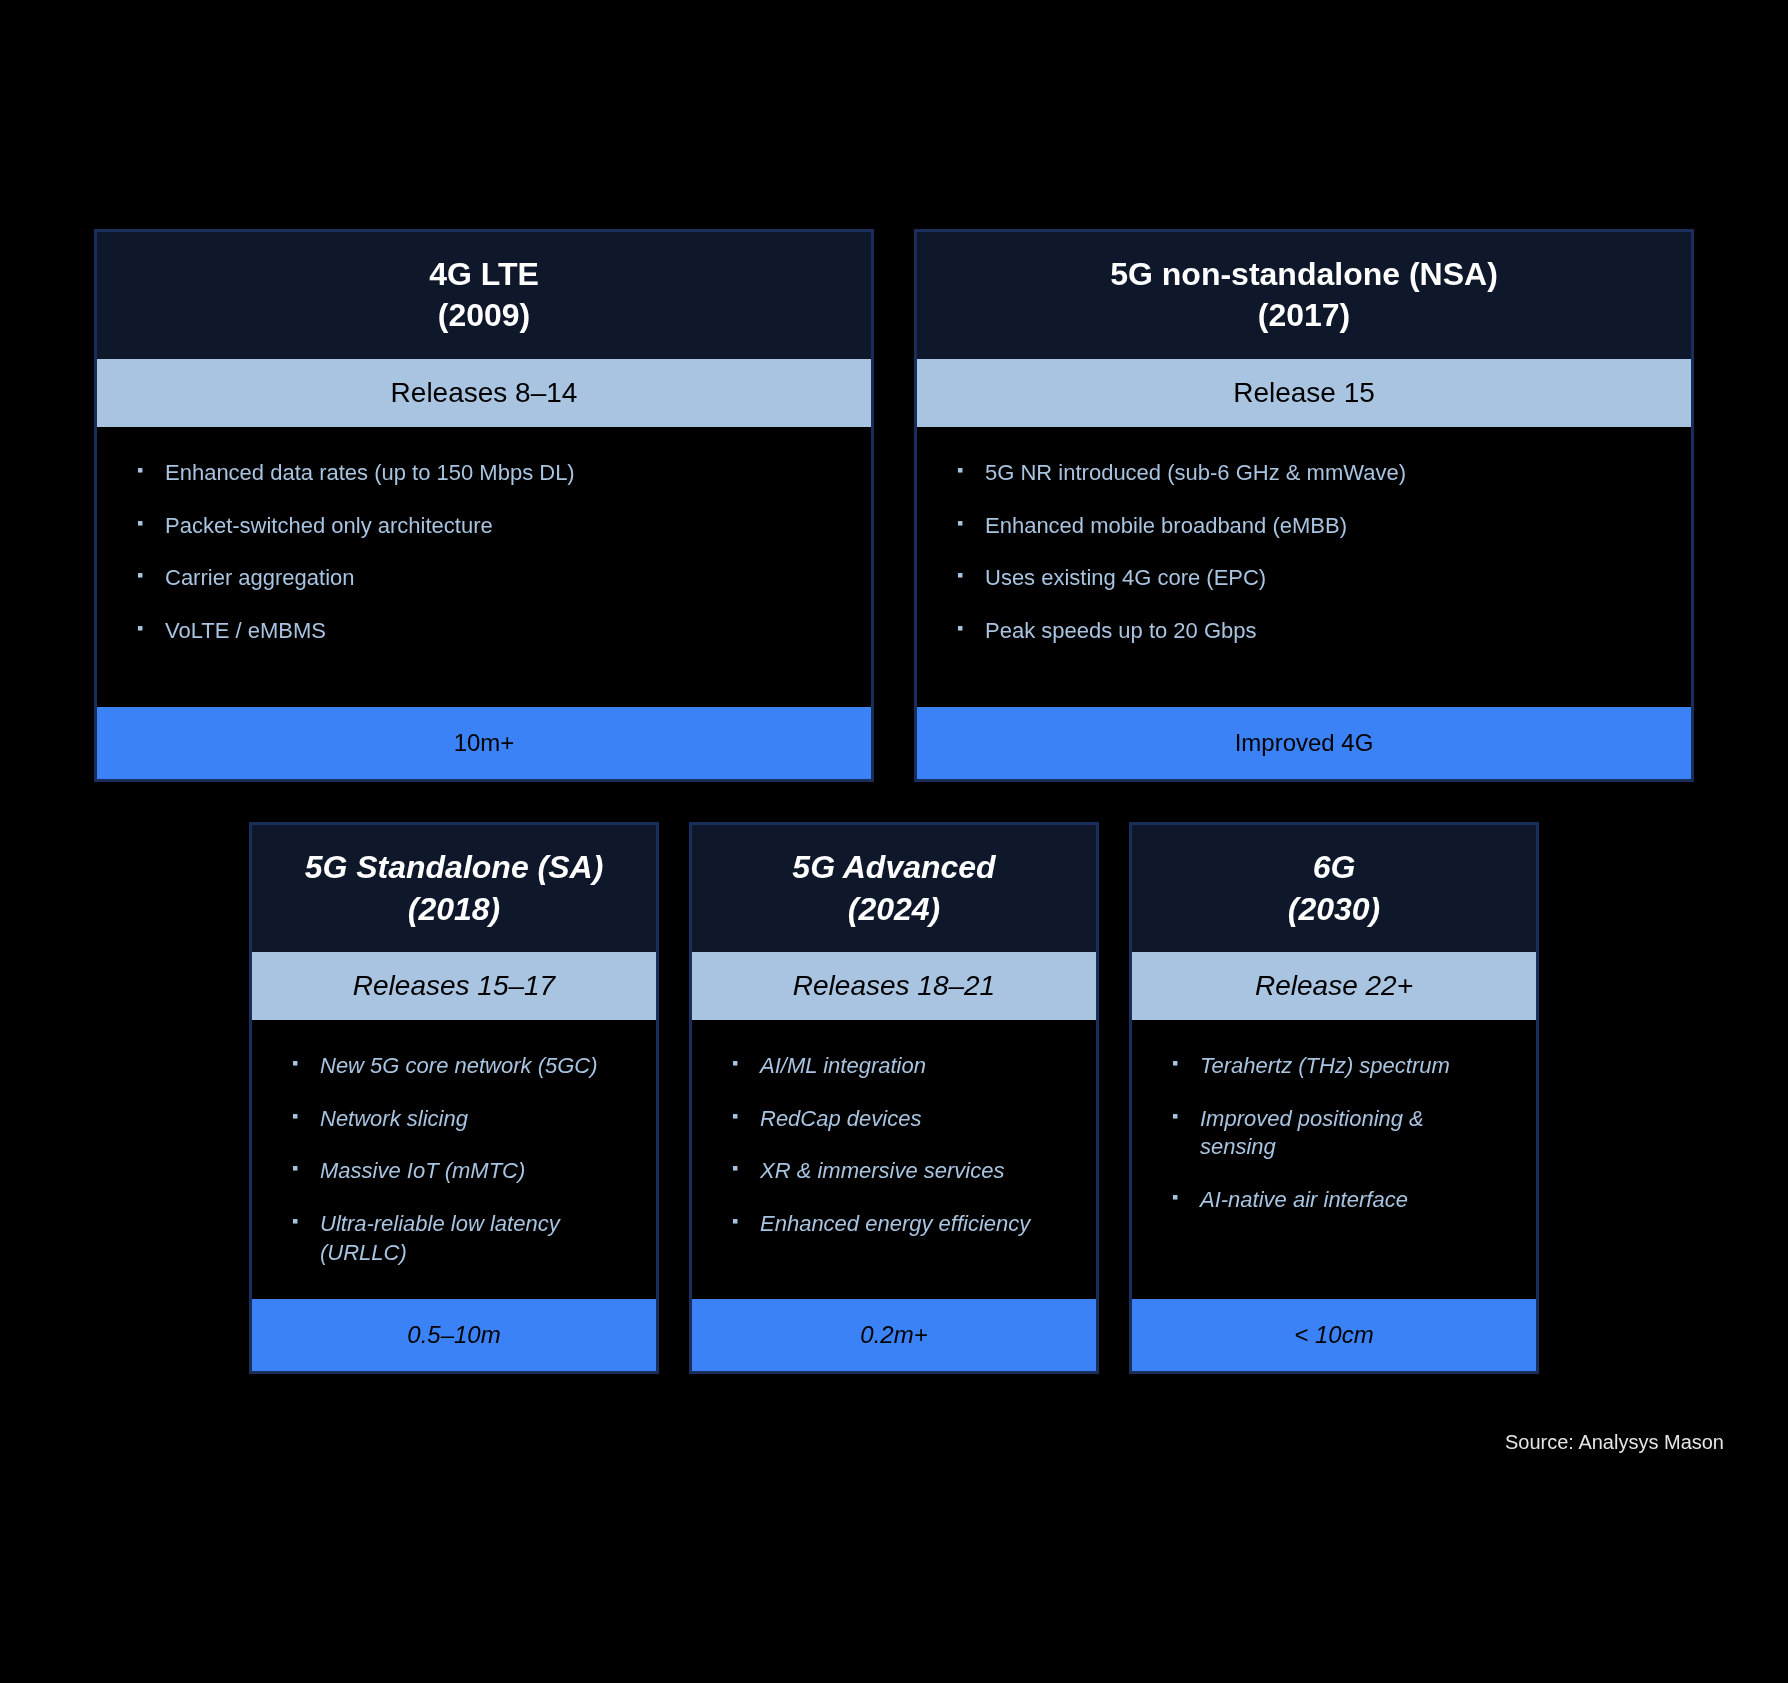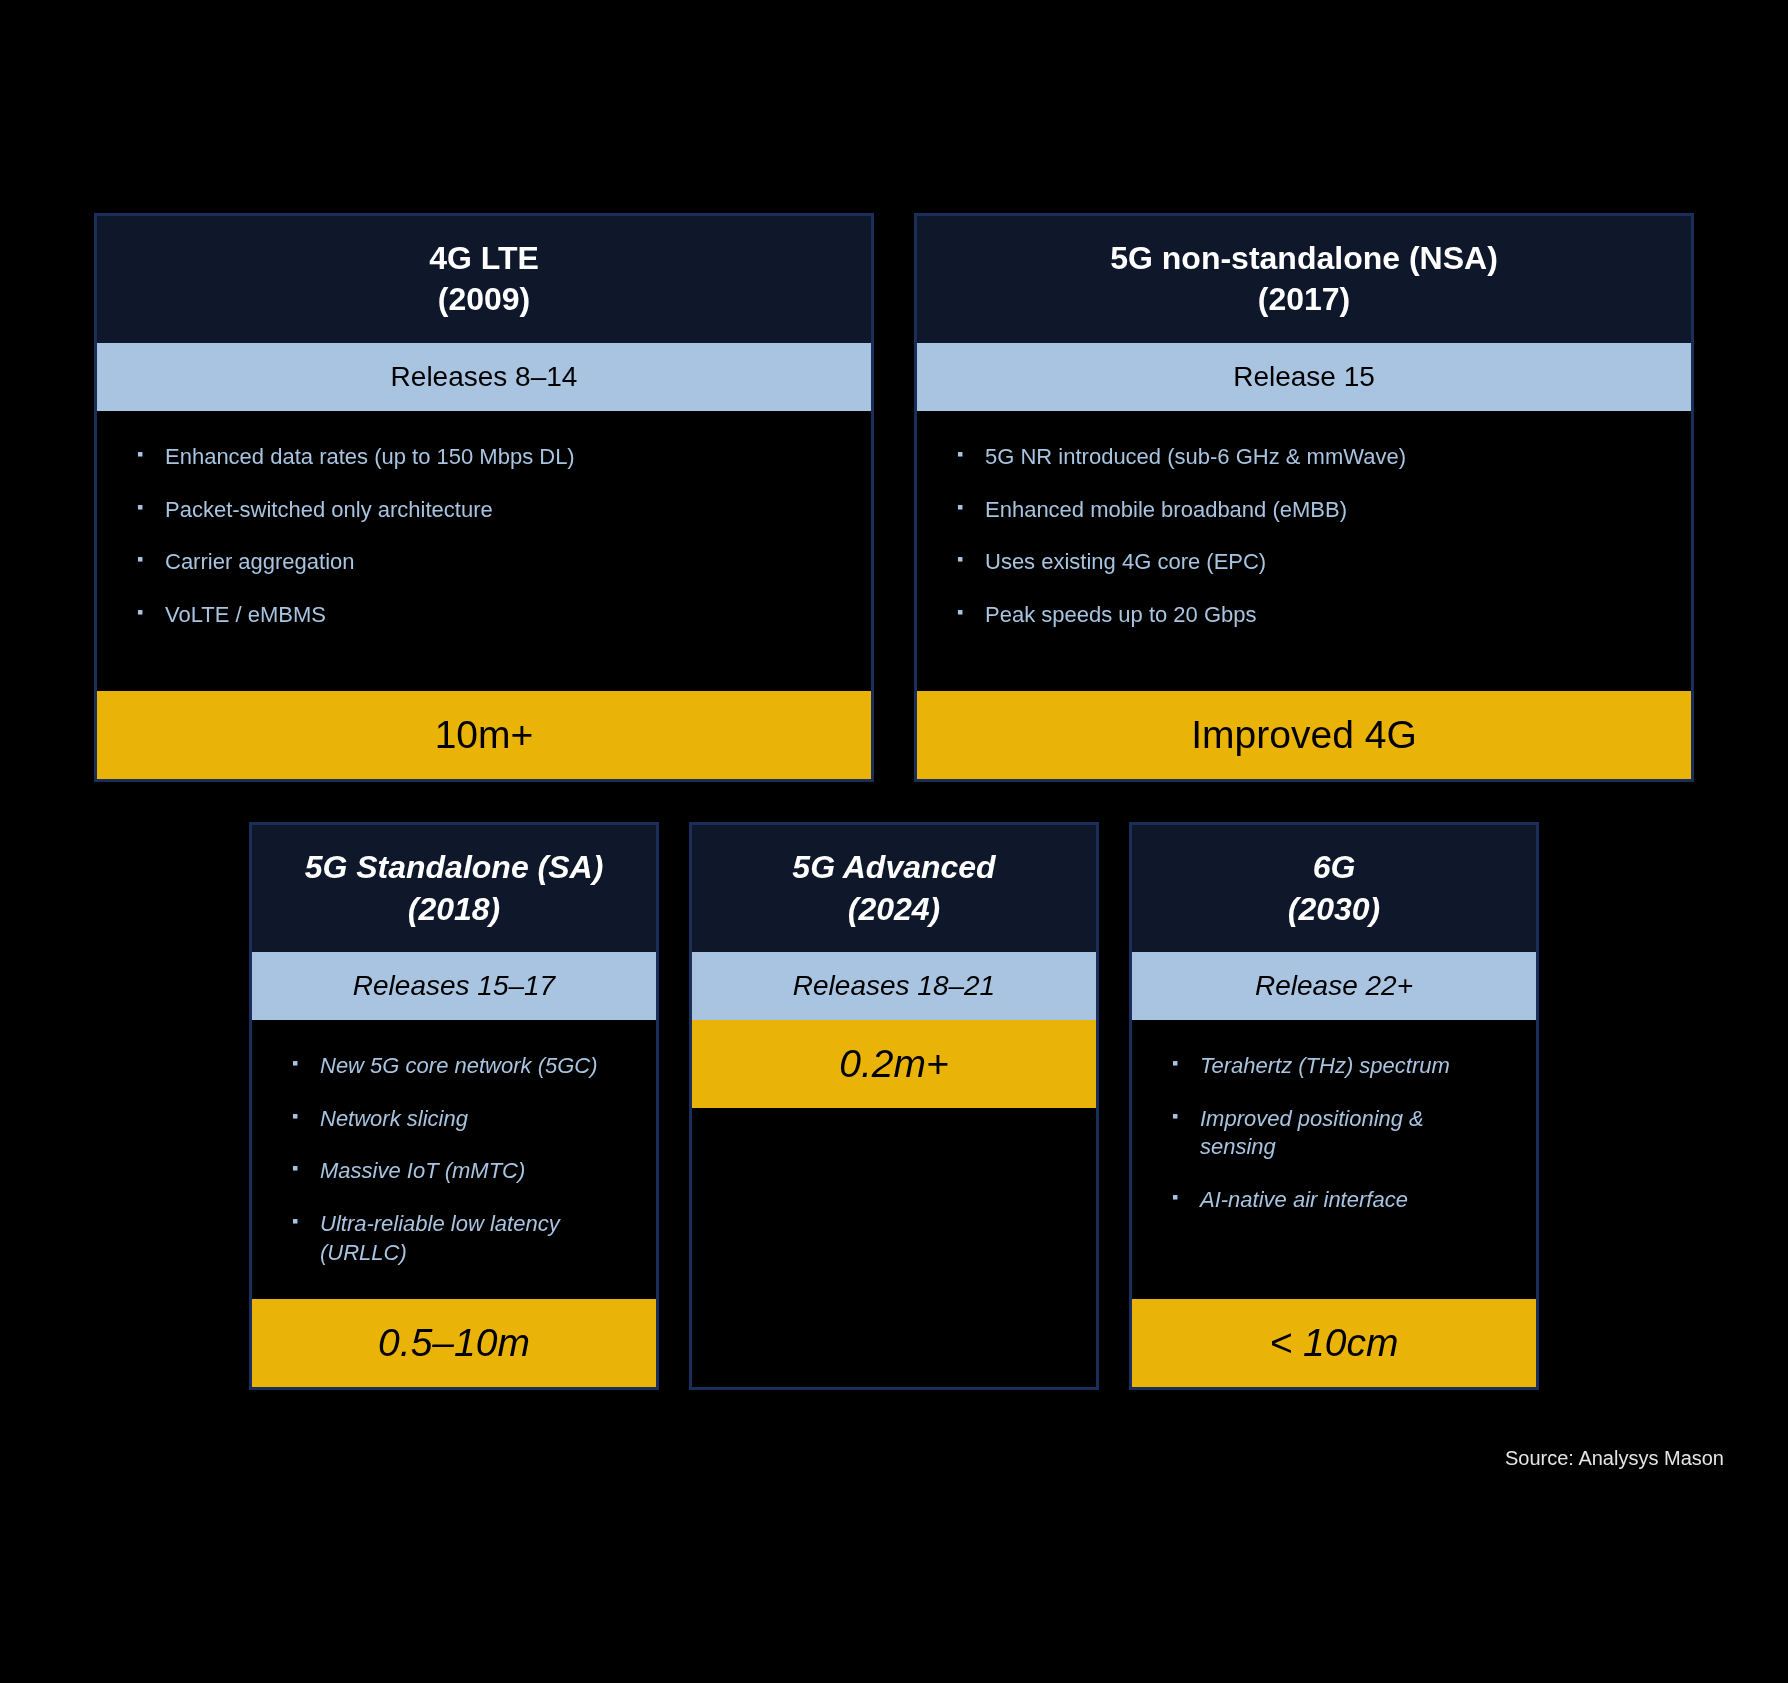--- a/index.html
+++ b/index.html
@@ -95,25 +95,25 @@
 
     .bullet-list li::before {
       content: '▪';
       position: absolute;
       left: 0;
       color: #a8c4e0;
       font-size: 18px;
     }
 
     .card-footer {
-      background: #eab308;
+      background: #3b82f6;
       color: #000;
       text-align: center;
       padding: 22px 20px;
-      font-size: 39px;
+      font-size: 24px;
       font-weight: normal;
     }
 
     .source-text {
       color: #e5e5e5;
       font-size: 20px;
       text-align: right;
       width: 100%;
       max-width: 1700px;
       padding-right: 20px;
@@ -201,20 +201,28 @@
     </div>
 
     <div class="card card-medium">
       <div class="card-header">
         <span style="white-space:pre-line">5G Advanced
 (2024)</span>
       </div>
       <div class="card-release-bar">
         <span>Releases 18–21</span>
       </div>
+      <div class="card-body">
+        <ul class="bullet-list">
+          <li>AI/ML integration</li>
+          <li>RedCap devices</li>
+          <li>XR &amp; immersive services</li>
+          <li>Enhanced energy efficiency</li>
+        </ul>
+      </div>
       <div class="card-footer">
         <span>0.2m+</span>
       </div>
     </div>
 
     <div class="card card-medium">
       <div class="card-header">
         <span style="white-space:pre-line">6G
 (2030)</span>
       </div>

